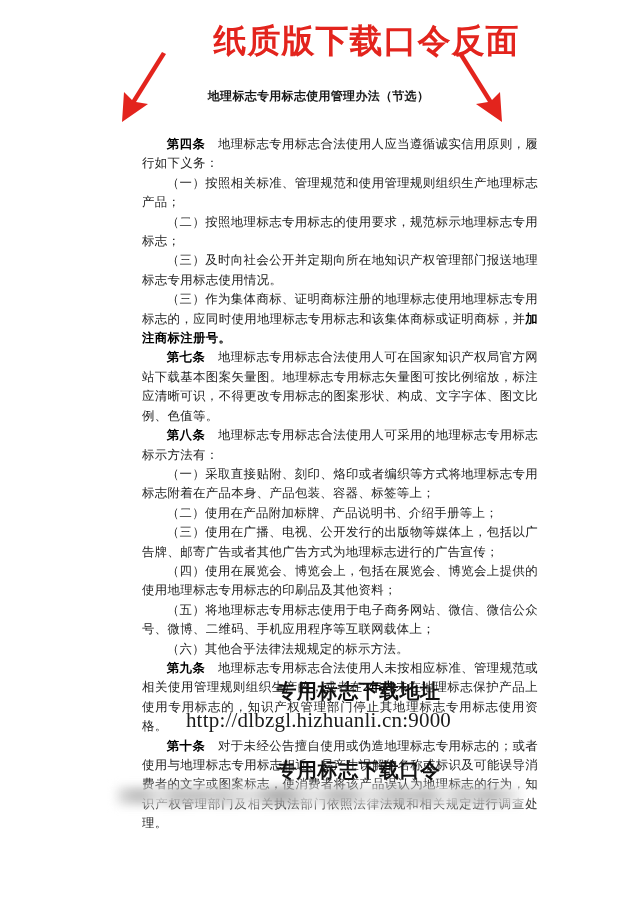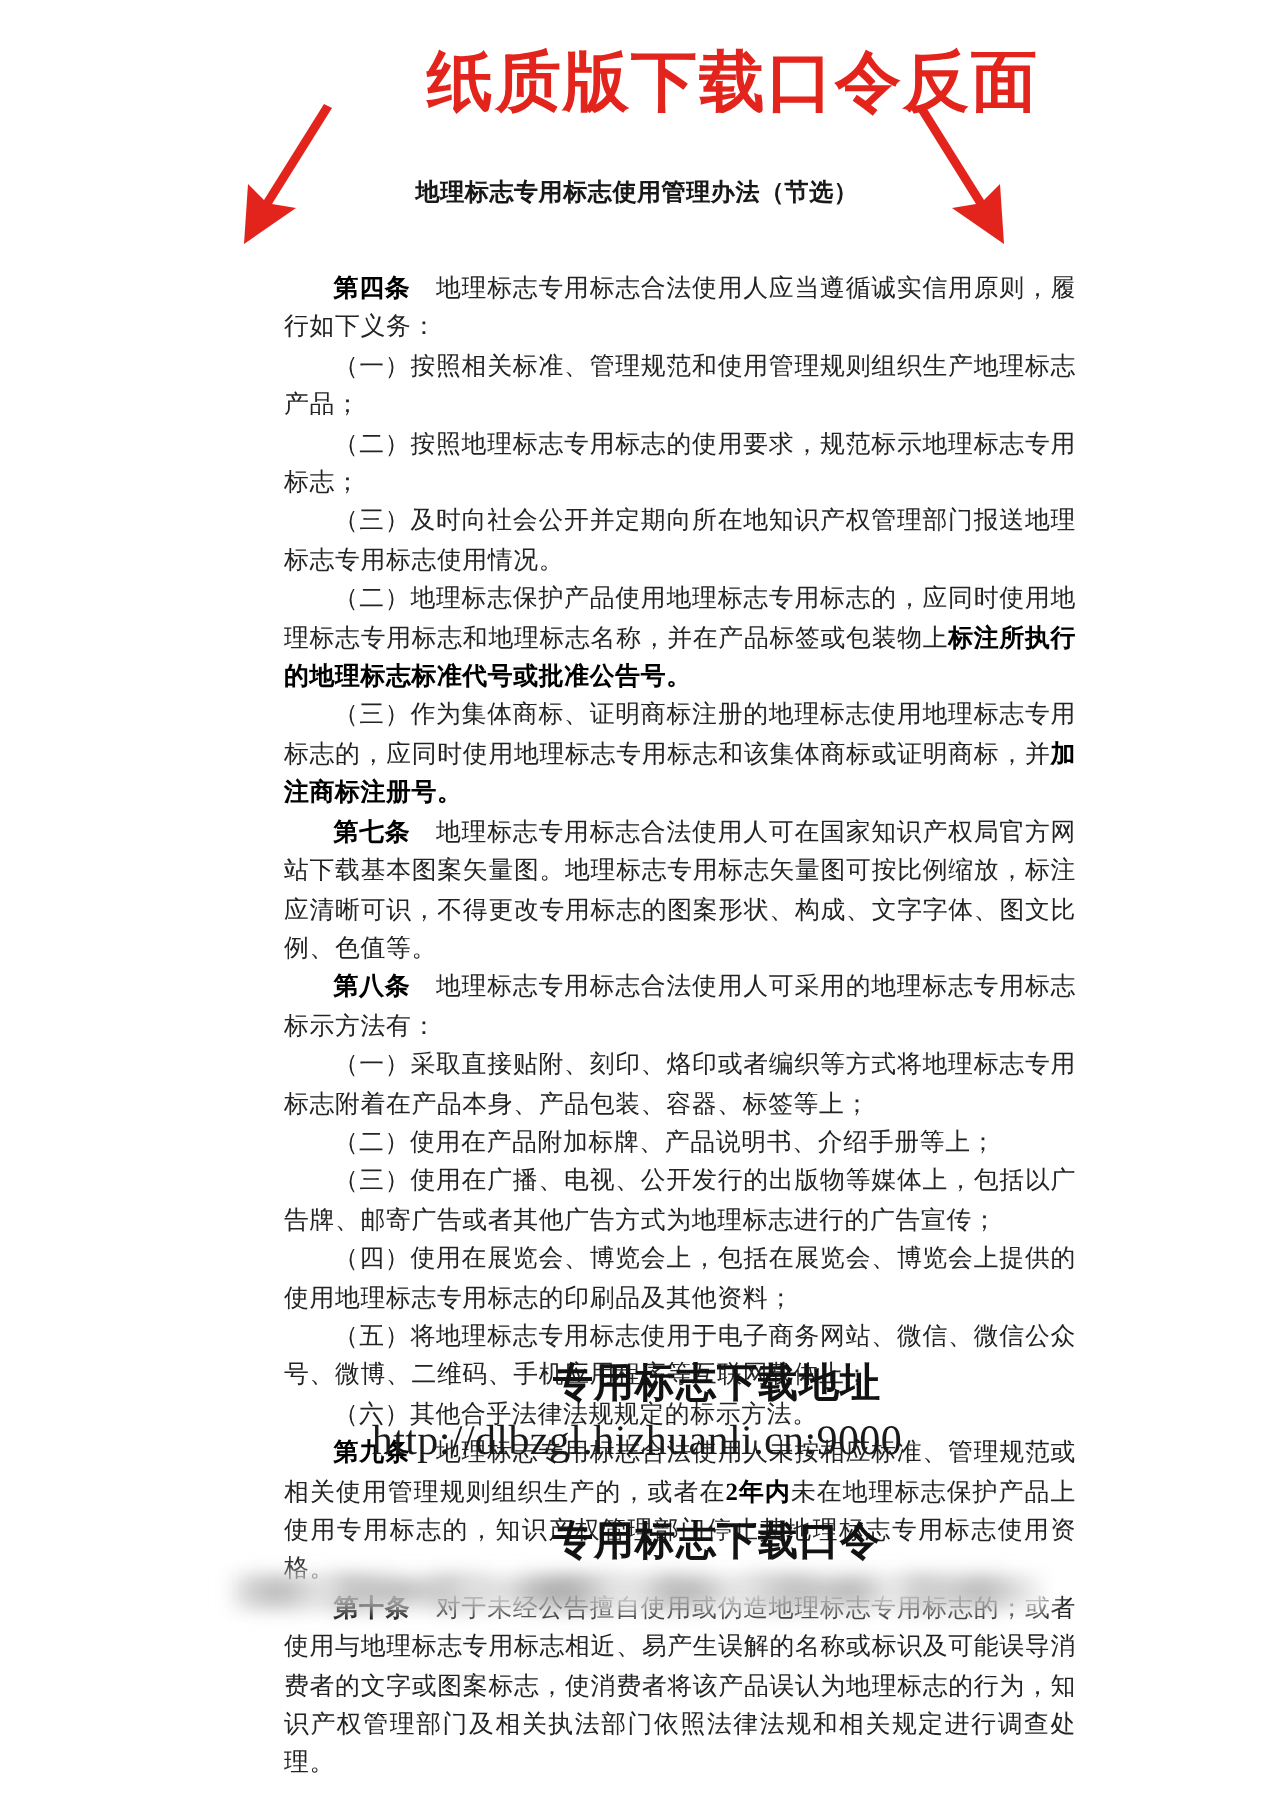--- a/index.html
+++ b/index.html
@@ -177,21 +177,20 @@
   </svg>
 </div>
 
 <div class="doc-title">地理标志专用标志使用管理办法（节选）</div>
 
 <div class="body-block">
     <p class="para indent"><span class="head">第四条</span><span>　地理标志专用标志合法使用人应当遵循诚实信用原则，履行如下义务：</span></p>
     <p class="para indent"><span>（一）按照相关标准、管理规范和使用管理规则组织生产地理标志产品；</span></p>
     <p class="para indent"><span>（二）按照地理标志专用标志的使用要求，规范标示地理标志专用标志；</span></p>
     <p class="para indent"><span>（三）及时向社会公开并定期向所在地知识产权管理部门报送地理标志专用标志使用情况。</span></p>
-    <p class="para indent"><span>（二）地理标志保护产品使用地理标志专用标志的，应同时使用地理标志专用标志和地理标志名称，并在产品标签或包装物上</span><span class="b">标注所执行的地理标志标准代号或批准公告号。</span></p>
     <p class="para indent"><span>（三）作为集体商标、证明商标注册的地理标志使用地理标志专用标志的，应同时使用地理标志专用标志和该集体商标或证明商标，并</span><span class="b">加注商标注册号。</span></p>
     <p class="para indent"><span class="head">第七条</span><span>　地理标志专用标志合法使用人可在国家知识产权局官方网站下载基本图案矢量图。地理标志专用标志矢量图可按比例缩放，标注应清晰可识，不得更改专用标志的图案形状、构成、文字字体、图文比例、色值等。</span></p>
     <p class="para indent"><span class="head">第八条</span><span>　地理标志专用标志合法使用人可采用的地理标志专用标志标示方法有：</span></p>
     <p class="para indent"><span>（一）采取直接贴附、刻印、烙印或者编织等方式将地理标志专用标志附着在产品本身、产品包装、容器、标签等上；</span></p>
     <p class="para indent"><span>（二）使用在产品附加标牌、产品说明书、介绍手册等上；</span></p>
     <p class="para indent"><span>（三）使用在广播、电视、公开发行的出版物等媒体上，包括以广告牌、邮寄广告或者其他广告方式为地理标志进行的广告宣传；</span></p>
     <p class="para indent"><span>（四）使用在展览会、博览会上，包括在展览会、博览会上提供的使用地理标志专用标志的印刷品及其他资料；</span></p>
     <p class="para indent"><span>（五）将地理标志专用标志使用于电子商务网站、微信、微信公众号、微博、二维码、手机应用程序等互联网载体上；</span></p>
     <p class="para indent"><span>（六）其他合乎法律法规规定的标示方法。</span></p>
     <p class="para indent"><span class="head">第九条</span><span>　地理标志专用标志合法使用人未按相应标准、管理规范或相关使用管理规则组织生产的，或者在</span><span class="b">2年内</span><span>未在地理标志保护产品上使用专用标志的，知识产权管理部门停止其地理标志专用标志使用资格。</span></p>

